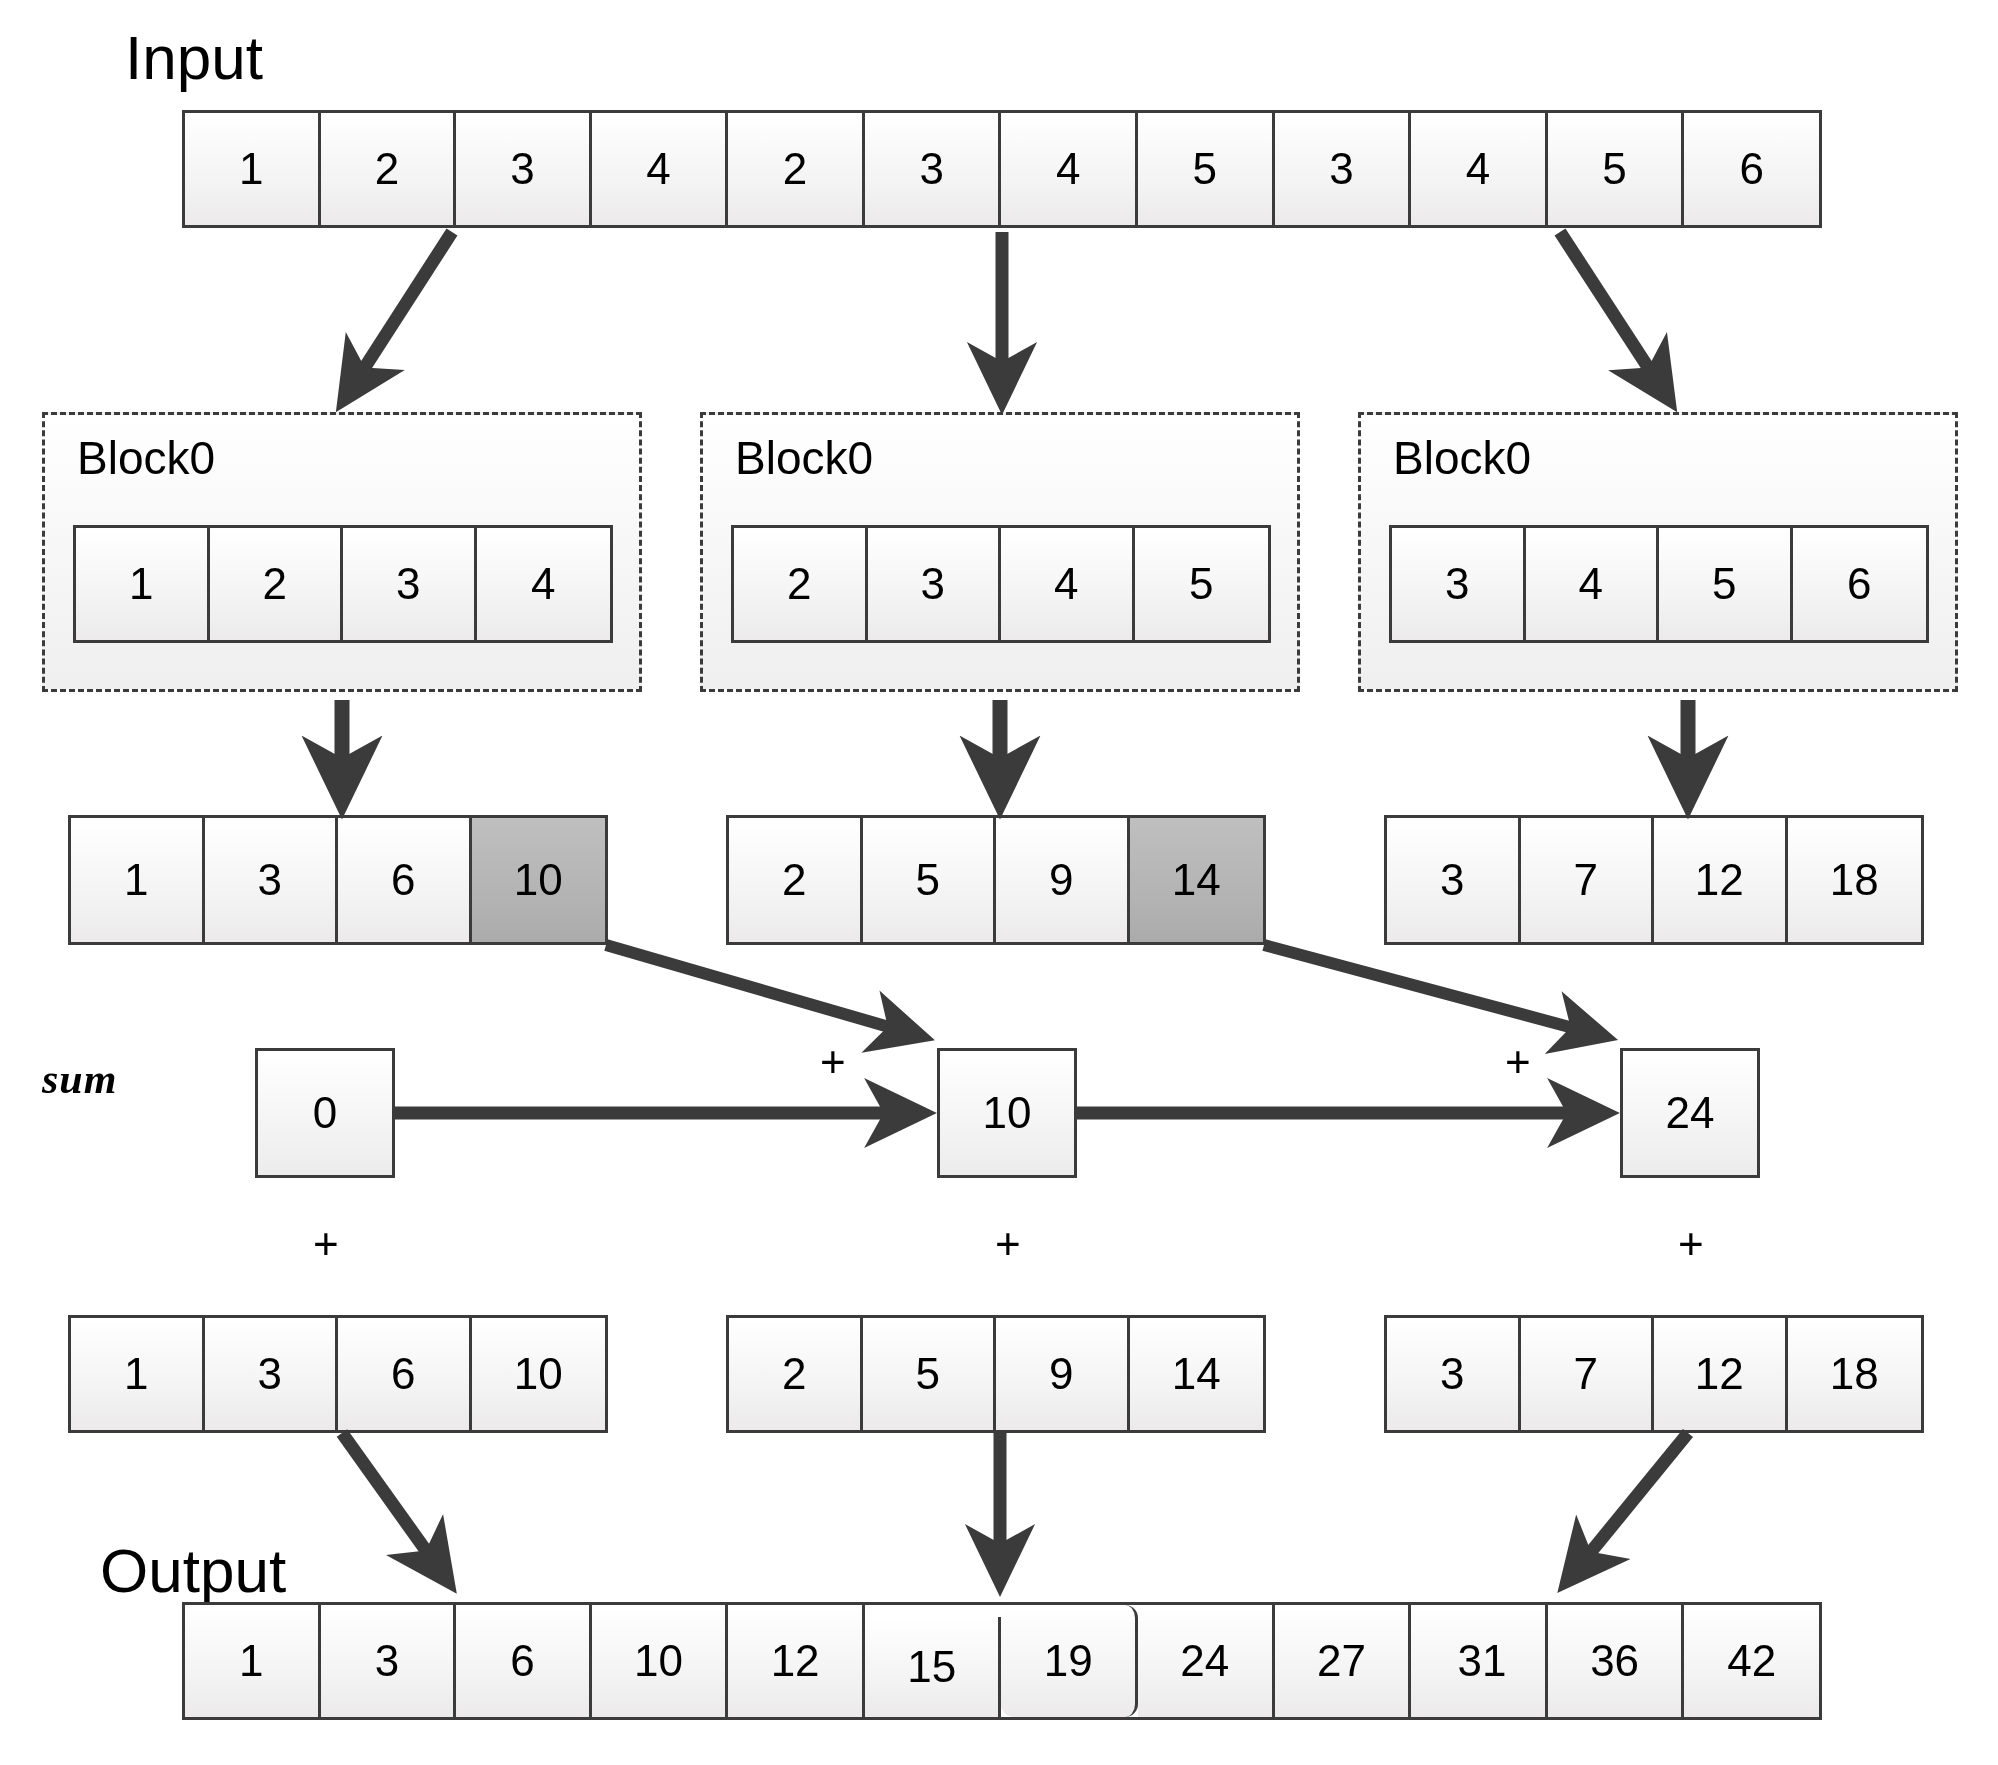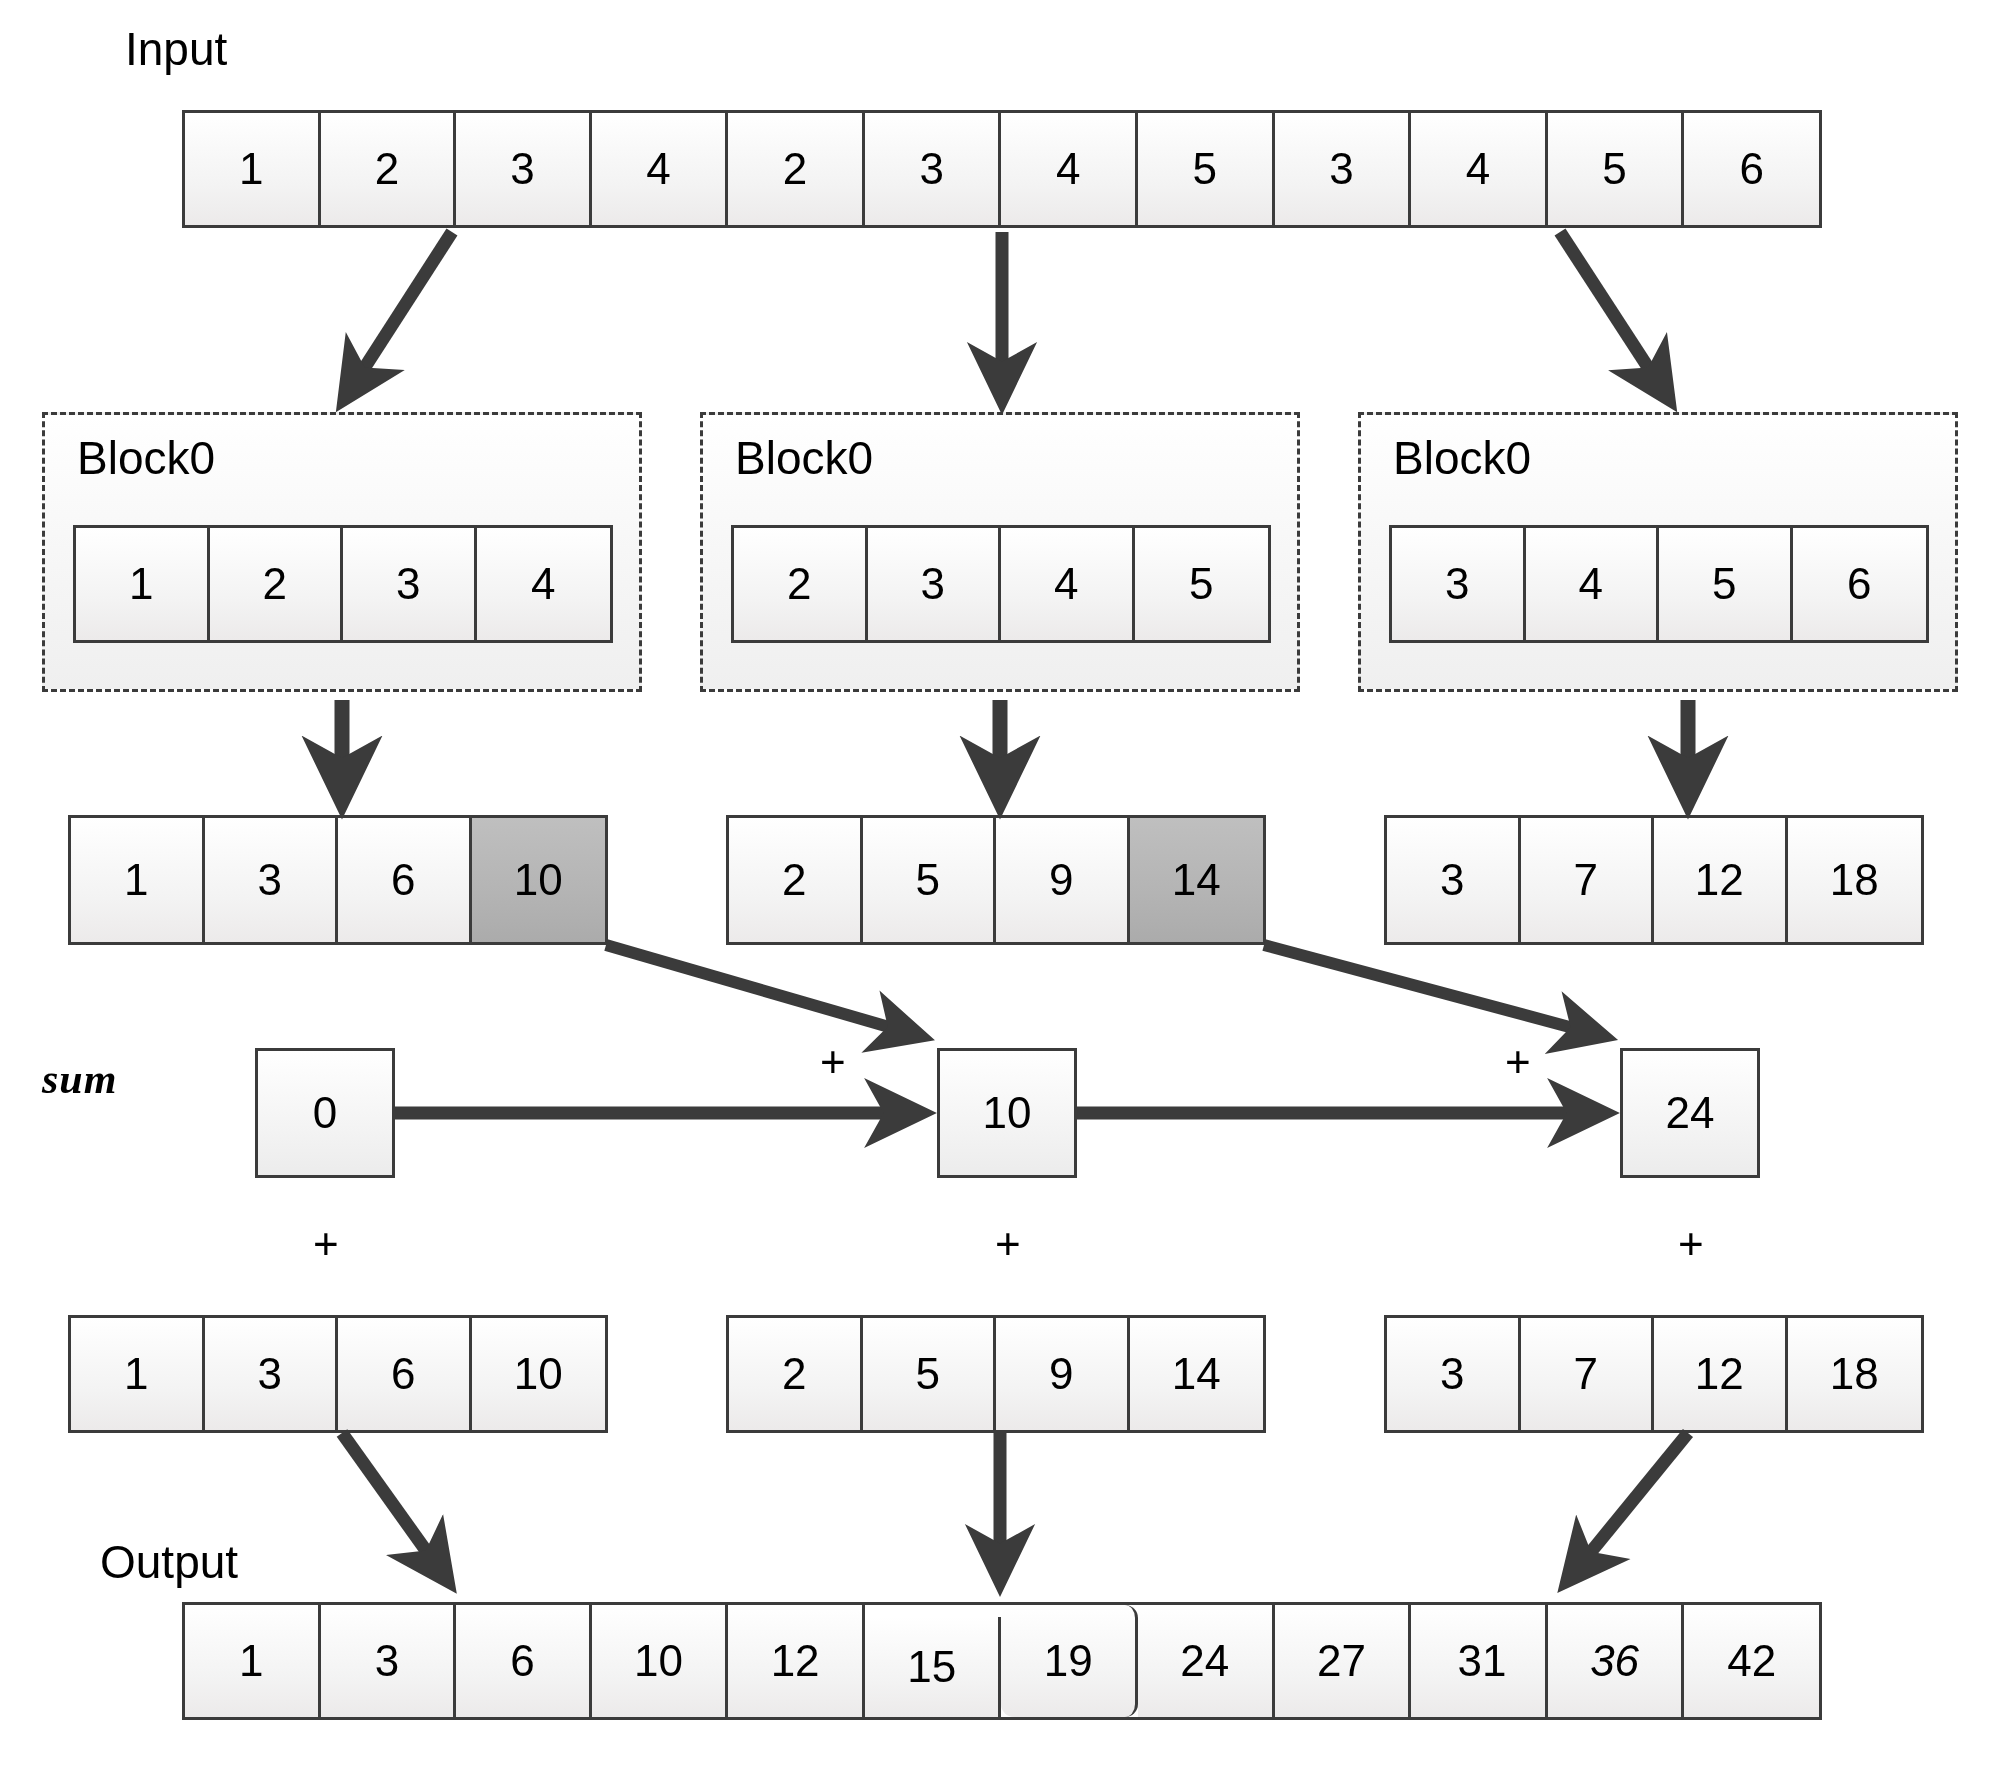--- a/index.html
+++ b/index.html
@@ -1,18 +1,18 @@
 <!DOCTYPE html>
 <html><head>
 <meta charset="utf-8">
 <style>
   html,body{margin:0;padding:0;background:#ffffff;}
   body{width:1998px;height:1765px;position:relative;
        font-family:"Liberation Sans",sans-serif;color:#000;}
-  .lbl{position:absolute;font-size:46px;color:#000;white-space:nowrap;}
+  .lbl{position:absolute;font-size:62px;color:#000;white-space:nowrap;}
   .lbl-sum{position:absolute;font-family:"Liberation Serif",serif;font-style:italic;
            font-weight:700;font-size:42px;letter-spacing:1px;}
   .plus{position:absolute;font-size:44px;font-weight:400;line-height:1;}
   .row{position:absolute;display:flex;box-sizing:border-box;
        border:3px solid #3b3b3b;}
   .cell{box-sizing:border-box;display:flex;align-items:center;justify-content:center;
         font-size:44px;color:#000;
         background:linear-gradient(to bottom,#ffffff 0%,#f3f3f3 65%,#eceaea 100%);
         border-right:3px solid #3b3b3b;}
   .cell:last-child{border-right:none;}
@@ -137,21 +137,21 @@
   <div class="cell" style="width:136px;">1</div>
   <div class="cell" style="width:136px;">3</div>
   <div class="cell" style="width:136px;">6</div>
   <div class="cell" style="width:137px;">10</div>
   <div class="cell" style="width:137px;">12</div>
   <div class="cell" style="width:137px;margin-top:12px;">15</div>
   <div class="cell" style="width:137px;border-radius:13px;">19</div>
   <div class="cell" style="width:137px;">24</div>
   <div class="cell" style="width:137px;">27</div>
   <div class="cell" style="width:137px;padding-left:8px;">31</div>
-  <div class="cell" style="width:137px;font-style:italic;">36</div>
+  <div class="cell" style="width:137px;">36</div>
   <div class="cell" style="width:135px;">42</div>
 </div>
 
 <svg class="arrows" viewBox="0 0 1998 1765">
   <defs>
     <marker id="ah" markerWidth="6" markerHeight="6" refX="4.3" refY="3" orient="auto" markerUnits="strokeWidth">
       <path d="M0,0.3 L5.6,3 L0,5.7 L1.5,3 Z" fill="#3b3b3b"></path>
     </marker>
   </defs>
 

